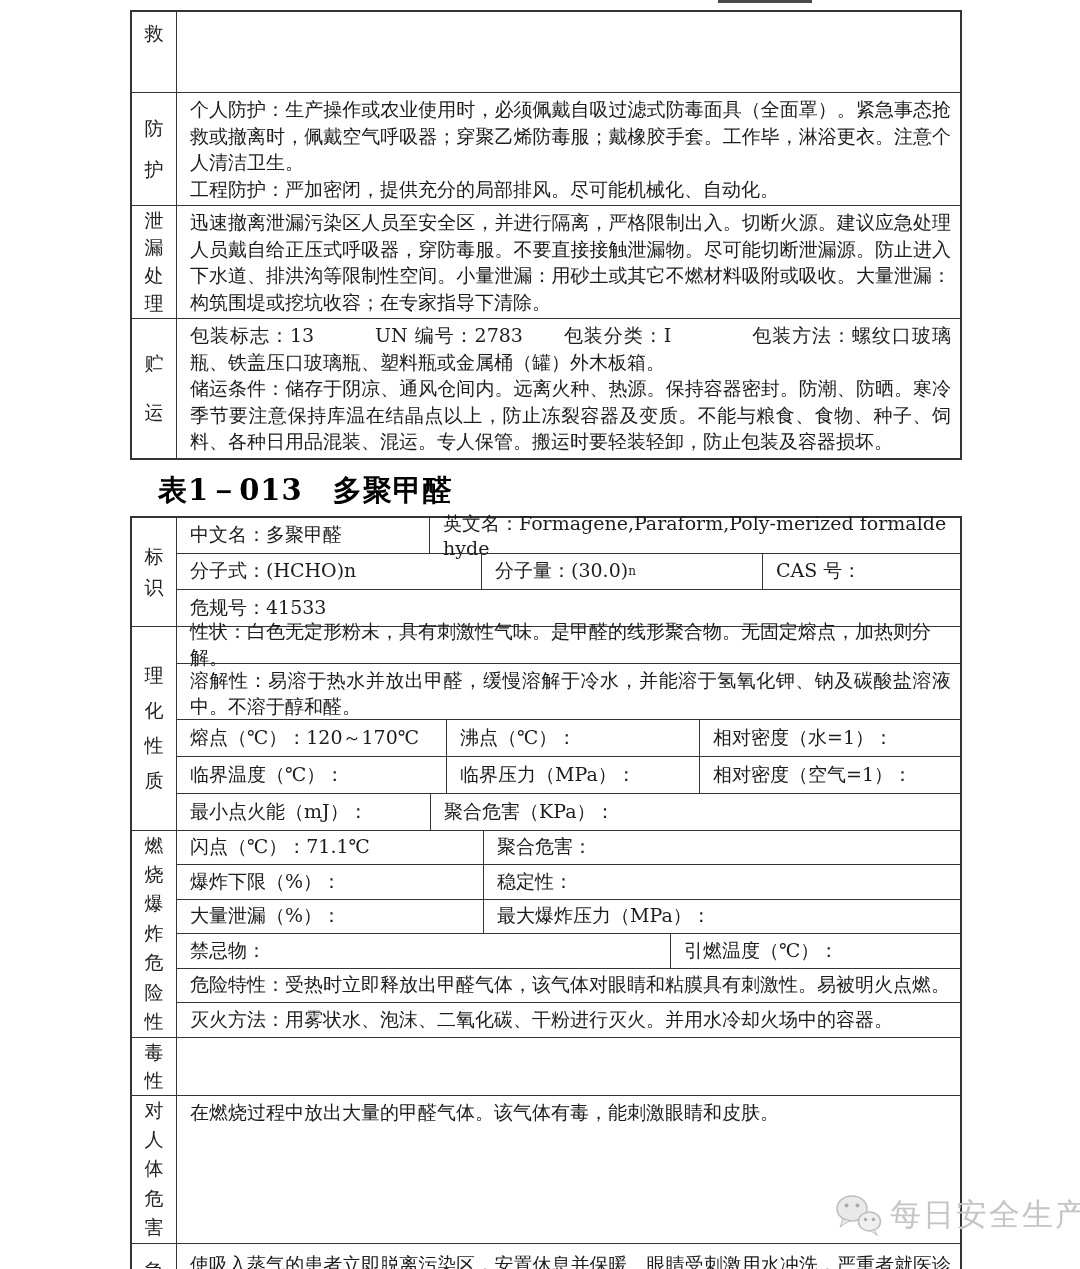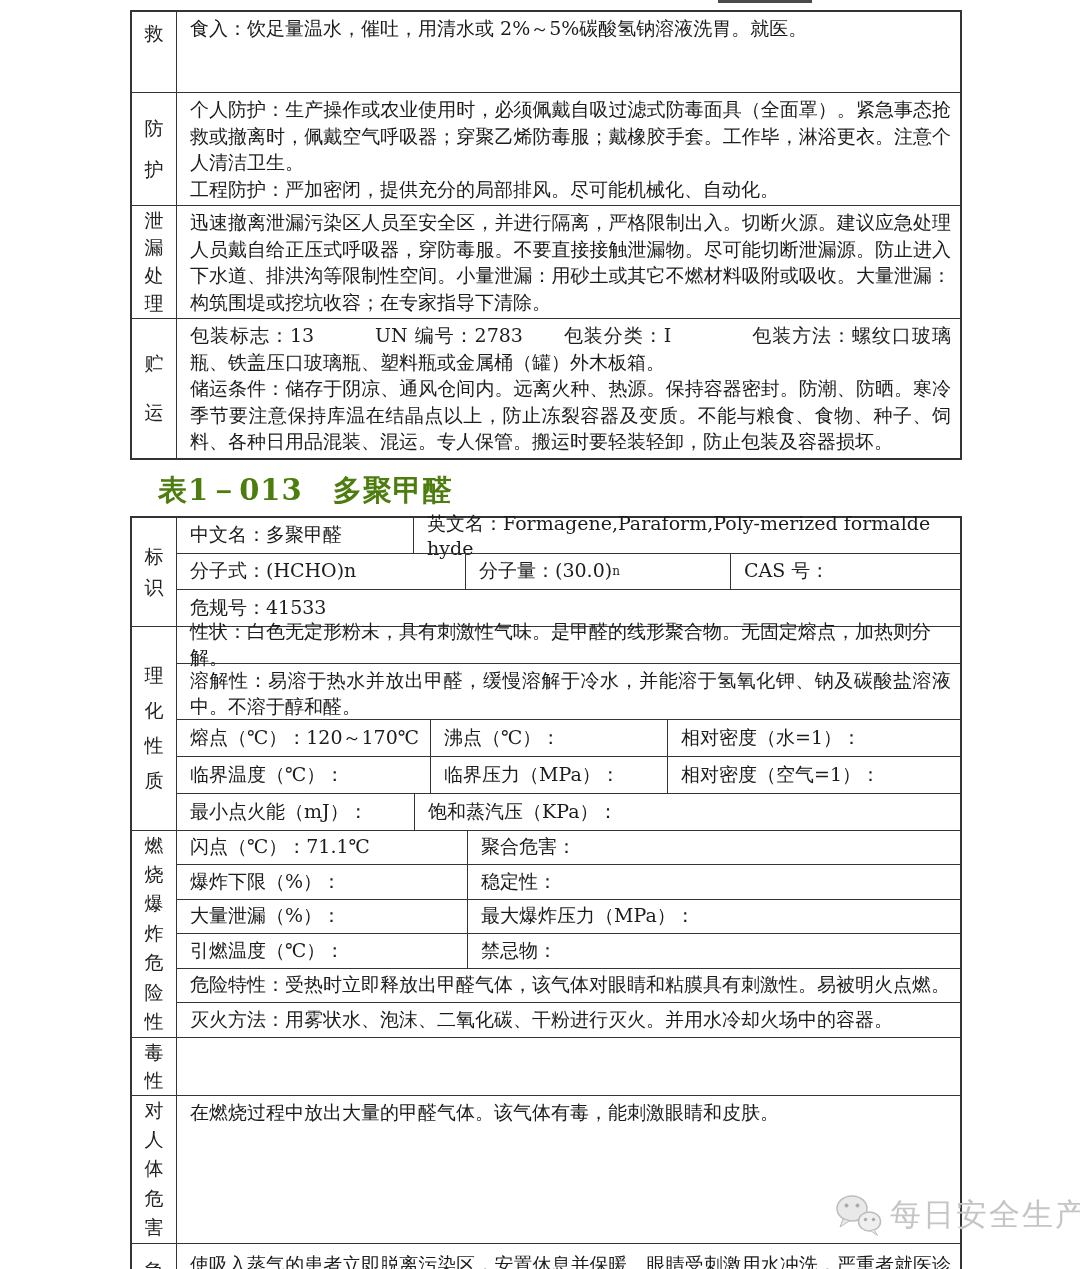--- a/index.html
+++ b/index.html
@@ -22,31 +22,31 @@
   }
   .lab-top { align-items:flex-start; padding-top:9px; }
   .lh145 { line-height:1.45; } .lh15 { line-height:1.5; } .lh155 { line-height:1.55; }
   .lh16 { line-height:1.62; } .lh185 { line-height:1.85; } .lh21 { line-height:2.15; }
   .lh26 { line-height:2.6; }
 
   .content { flex:1; min-width:0; display:flex; flex-direction:column; }
   .content-pad { padding:3px 9px 3px 13px; }
   .para { font-size:19px; line-height:26.5px; text-align:justify; }
 
-  .row { display:flex; border-top:1.5px solid #343434; flex:1; }
+  .row { display:flex; border-top:1.5px solid #343434; flex:1;gap:16px; }
   .content > .row:first-child { border-top:none; }
   .cell {
     display:flex; align-items:center; padding:0 8px 0 13px;
     font-size:19px; border-left:1.5px solid #343434; min-width:0;
   }
   .cell:first-child { border-left:none; }
   .cell sub { font-size:12px; }
 
   .title {
-    font-size:29px; font-weight:bold; color:#4d7c0f;
+    font-size:29px; font-weight:bold; color:#000000;
     margin:11px 0 5px 28px; letter-spacing:1px;
     font-family:"DejaVu Serif","Liberation Serif",serif;
   }
 
   .artifact { position:absolute; left:718px; top:0; width:94px; height:2.5px; background:#4a4a4a; }
 
   .watermark {
     position:absolute; left:833px; top:1193px; display:flex; align-items:center;
     gap:7px; color:#c5c5c5; font-size:31px; white-space:nowrap; pointer-events:none;
     letter-spacing:2px;
@@ -58,21 +58,20 @@
 <div class="artifact"></div>
 
 <div class="sheet">
 
   <div class="doc-table">
 
     <div class="sec" style="min-height:80px">
       <div class="label-cell lab-top">救</div>
       <div class="content">
         <div class="content-pad">
-          <div class="para">食入：饮足量温水，催吐，用清水或 2%～5%碳酸氢钠溶液洗胃。就医。</div>
         </div>
       </div>
     </div>
 
     <div class="sec" style="min-height:100px">
       <div class="label-cell lh21">防
 护</div>
       <div class="content">
         <div class="content-pad">
           <div class="para">个人防护：生产操作或农业使用时，必须佩戴自吸过滤式防毒面具（全面罩）。紧急事态抢救或撤离时，佩戴空气呼吸器；穿聚乙烯防毒服；戴橡胶手套。工作毕，淋浴更衣。注意个人清洁卫生。</div>
@@ -151,21 +150,21 @@
           <div class="cell" style="flex:0 0 237px">沸点（℃）：</div>
           <div class="cell" style="flex:1">相对密度（水=1）：</div>
         </div>
         <div class="row" style="min-height:35px">
           <div class="cell" style="flex:0 0 253px">临界温度（℃）：</div>
           <div class="cell" style="flex:0 0 237px">临界压力（MPa）：</div>
           <div class="cell" style="flex:1">相对密度（空气=1）：</div>
         </div>
         <div class="row" style="min-height:28px">
           <div class="cell" style="flex:0 0 237px">最小点火能（mJ）：</div>
-          <div class="cell" style="flex:1">饱和蒸汽压（KPa）：</div>
+          <div class="cell" style="flex:1">聚合危害（KPa）：</div>
         </div>
       </div>
     </div>
 
     <div class="sec" style="min-height:205px">
       <div class="label-cell lh155">燃
 烧
 爆
 炸
 危
@@ -178,22 +177,22 @@
         </div>
         <div class="row" style="min-height:29px">
           <div class="cell" style="flex:0 0 290px">爆炸下限（%）：</div>
           <div class="cell" style="flex:1">稳定性：</div>
         </div>
         <div class="row" style="min-height:29px">
           <div class="cell" style="flex:0 0 290px">大量泄漏（%）：</div>
           <div class="cell" style="flex:1">最大爆炸压力（MPa）：</div>
         </div>
         <div class="row" style="min-height:29px">
+          <div class="cell" style="flex:1">禁忌物：</div>
           <div class="cell" style="flex:0 0 290px">引燃温度（℃）：</div>
-          <div class="cell" style="flex:1">禁忌物：</div>
         </div>
         <div class="row" style="min-height:31px">
           <div class="cell" style="flex:1">危险特性：受热时立即释放出甲醛气体，该气体对眼睛和粘膜具有刺激性。易被明火点燃。</div>
         </div>
         <div class="row" style="min-height:29px">
           <div class="cell" style="flex:1">灭火方法：用雾状水、泡沫、二氧化碳、干粉进行灭火。并用水冷却火场中的容器。</div>
         </div>
       </div>
     </div>
 

